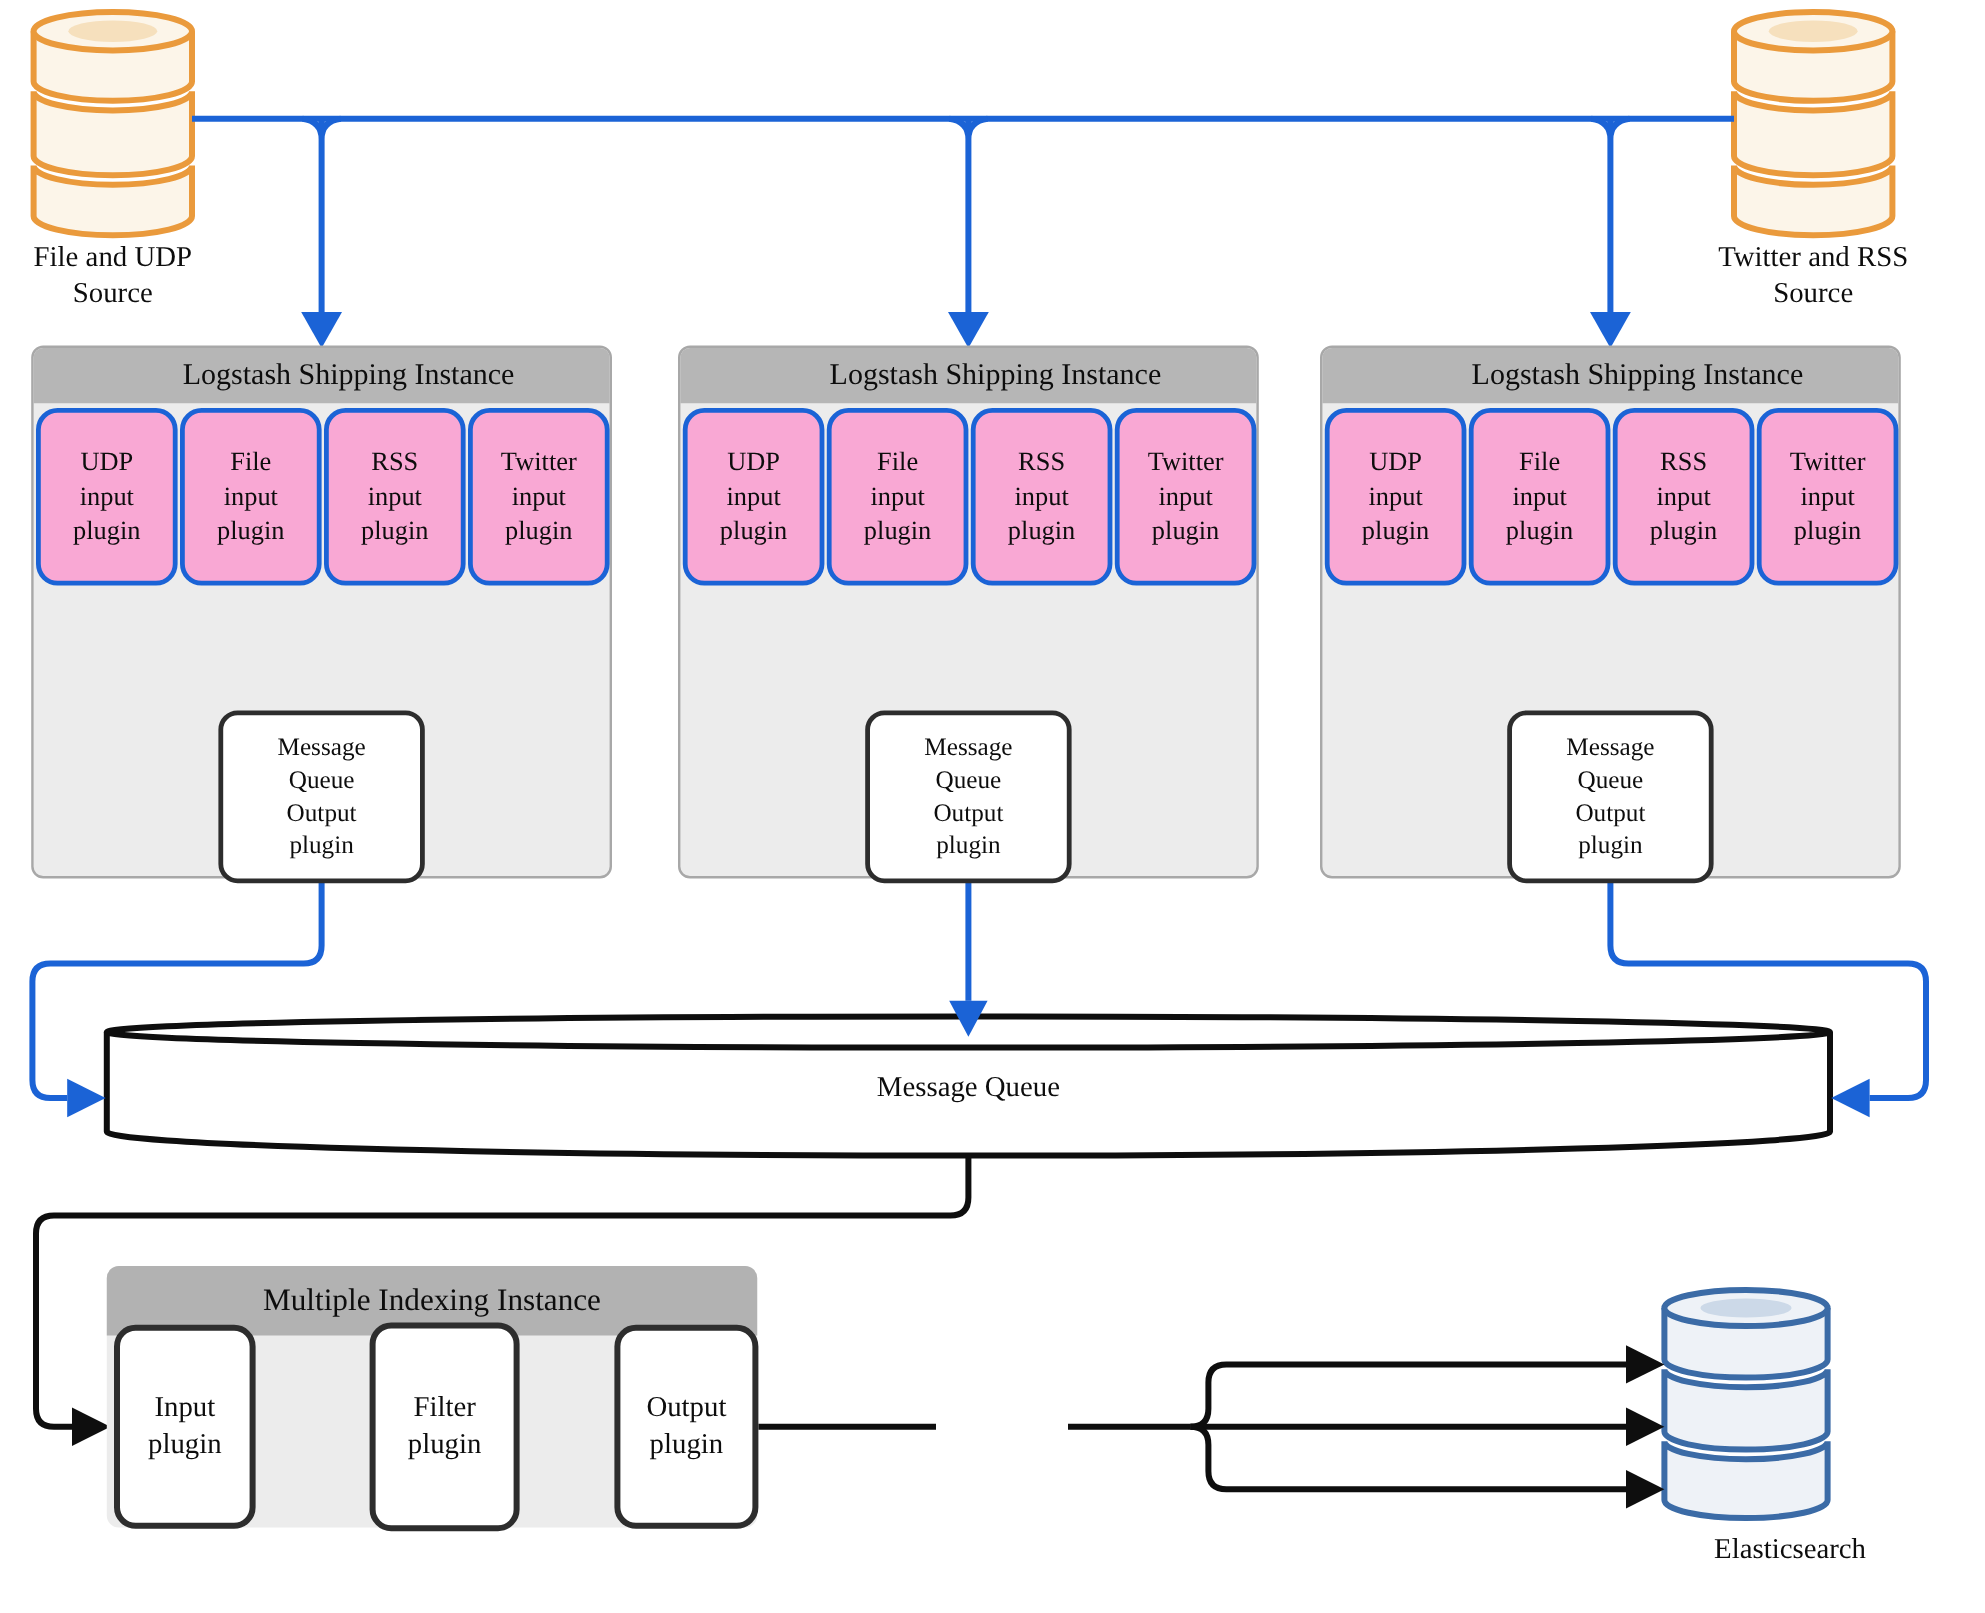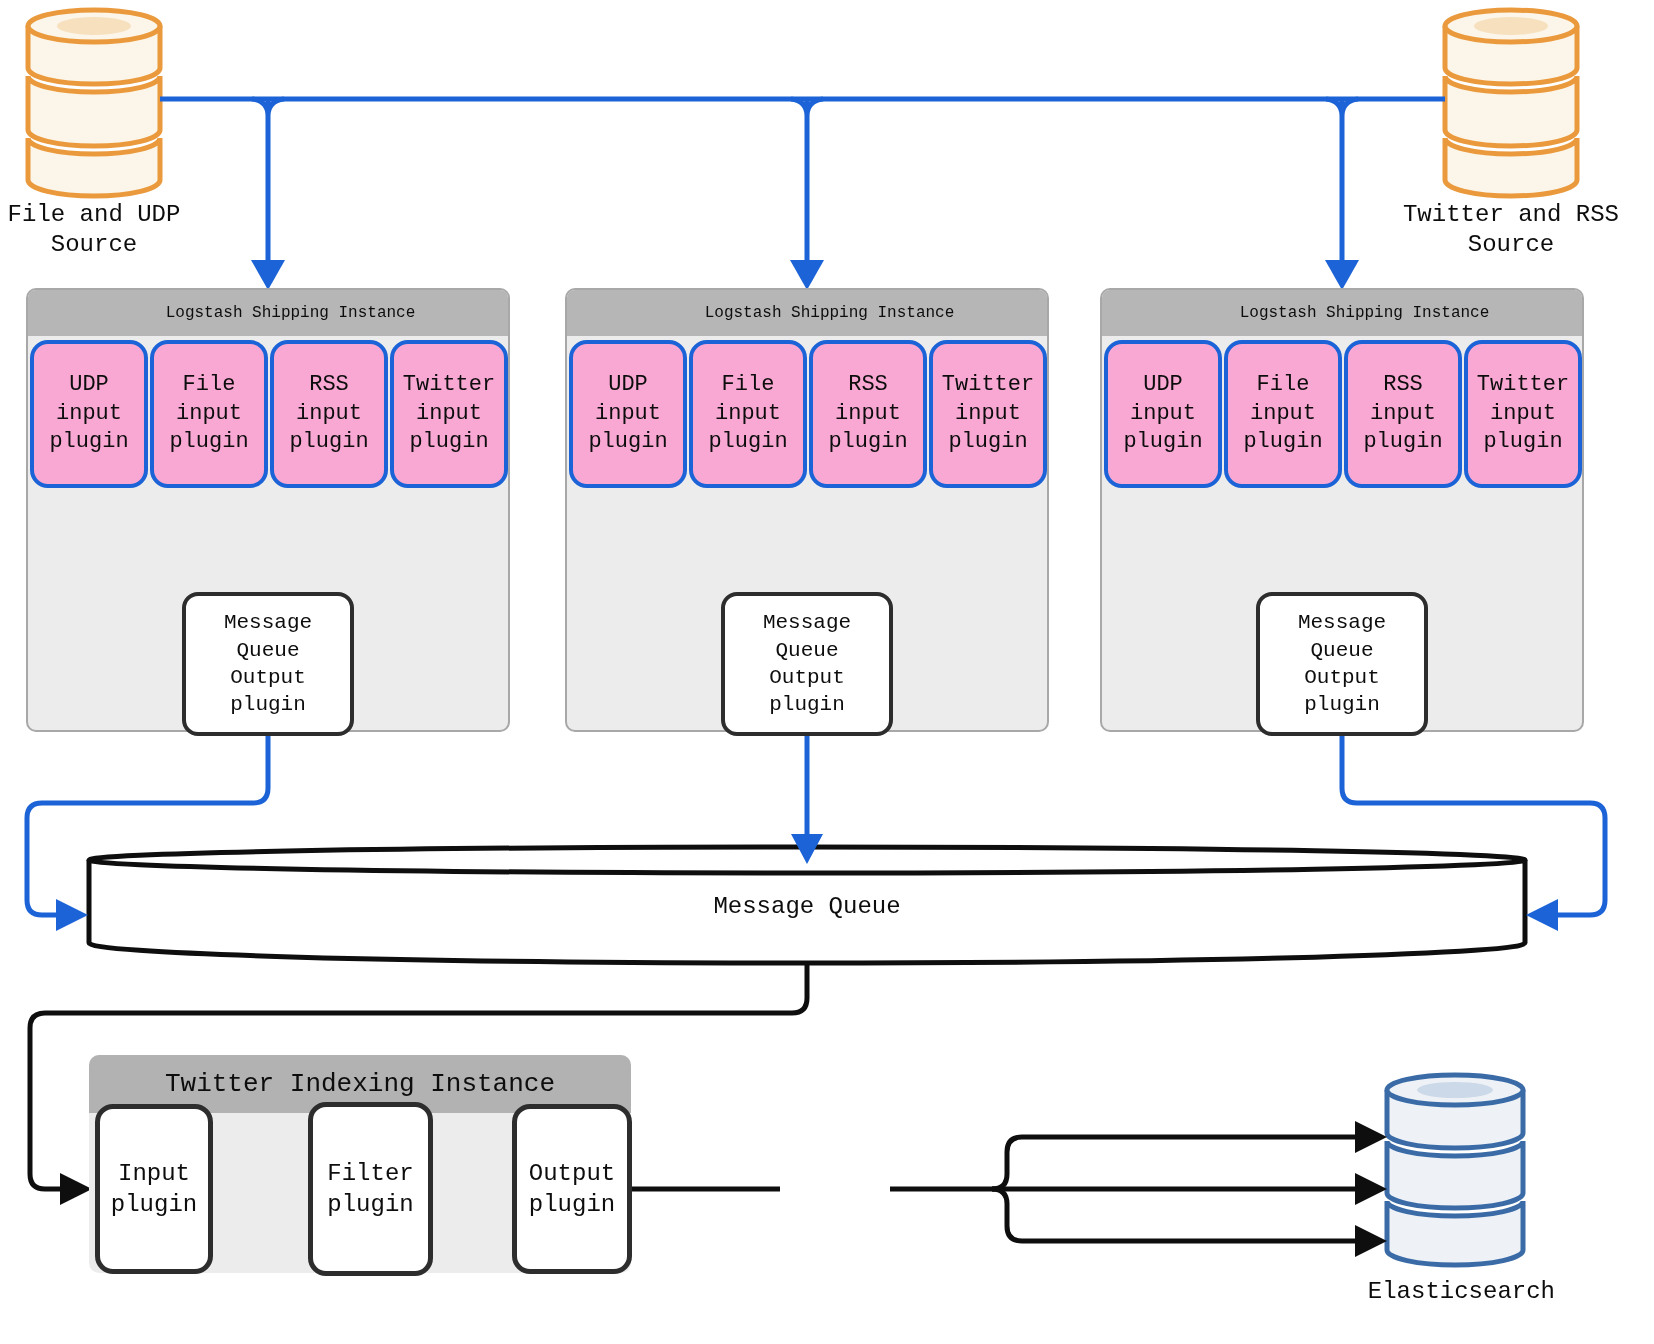--- a/index.html
+++ b/index.html
@@ -1,25 +1,25 @@
 <!DOCTYPE html>
 <html><head>
 <meta charset="utf-8">
 <style>
   html,body{margin:0;padding:0;background:#ffffff;}
   .canvas{position:relative;width:1654px;height:1344px;background:#ffffff;
-          font-family:Liberation Mono, monospace;color:#0d0d0d;overflow:hidden;}
+          font-family:Liberation Serif, serif;color:#0d0d0d;overflow:hidden;}
   svg.layer{position:absolute;left:0;top:0;}
   .label{position:absolute;white-space:pre-line;text-align:center;}
   .src-label{font-size:24px;line-height:1.25;}
   .ship{position:absolute;top:288px;width:484px;height:444px;background:#ececec;
         border:2px solid #a8a8a8;border-radius:10px;box-sizing:border-box;}
   .ship-header{position:absolute;top:0;left:0;right:0;height:46px;background:#b6b6b6;
         border-radius:8px 8px 0 0;display:flex;align-items:center;justify-content:center;
-        font-size:16px;padding-left:45px;}
+        font-size:25px;padding-left:45px;}
   .plugin{position:absolute;top:50px;width:118px;height:148px;background:#f9a8d4;
         border:4px solid #1b63d6;border-radius:18px;box-sizing:border-box;
         display:flex;align-items:center;justify-content:center;text-align:center;
         font-size:22px;line-height:1.3;white-space:pre-line;}
   .mq-out{position:absolute;left:154px;top:302px;width:172px;height:144px;background:#ffffff;
         border:4px solid #2d2d2d;border-radius:16px;box-sizing:border-box;
         display:flex;align-items:center;justify-content:center;text-align:center;
         font-size:21px;line-height:1.3;white-space:pre-line;}
   .idx{position:absolute;left:89px;top:1055px;width:542px;height:218px;background:#ececec;
         border-radius:10px;}
@@ -180,21 +180,21 @@
 plugin</div>
     <div class="mq-out">Message
 Queue
 Output
 plugin</div>
   </div>
 
   <div class="label mq-label" style="left:707px;top:893px;width:200px;">Message Queue</div>
 
   <div class="idx">
-    <div class="idx-header">Twitter Indexing Instance</div>
+    <div class="idx-header">Multiple Indexing Instance</div>
   </div>
   <div class="idx-box" style="left:95px;top:1104px;width:118px;height:170px;">Input
 plugin</div>
   <div class="idx-box" style="left:308px;top:1102px;width:125px;height:174px;">Filter
 plugin</div>
   <div class="idx-box" style="left:512px;top:1104px;width:120px;height:170px;">Output
 plugin</div>
 
 
   <div class="label es-label" style="left:1355px;top:1278px;width:200px;text-align:right;">Elasticsearch</div>

